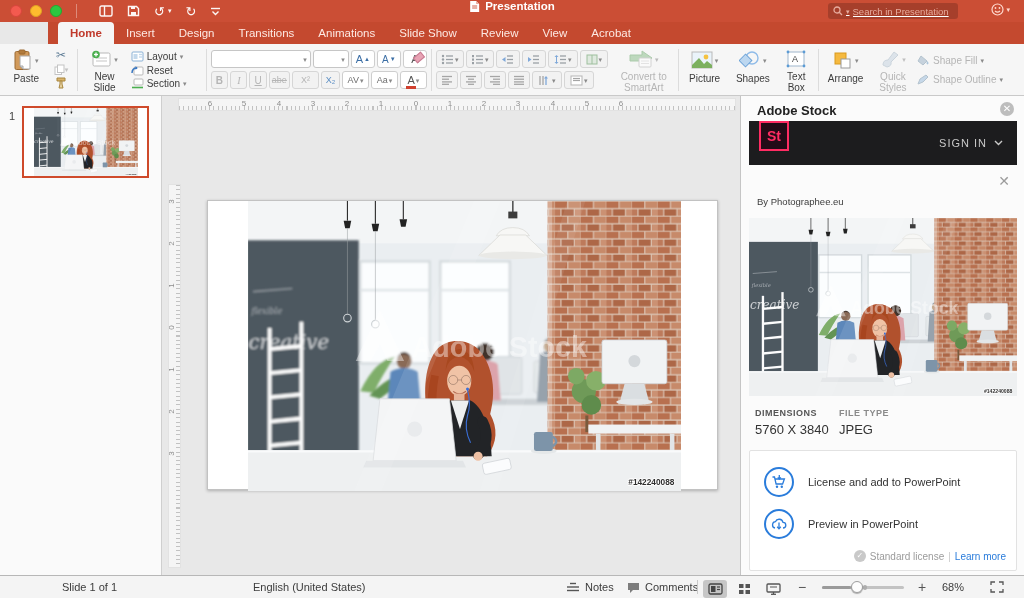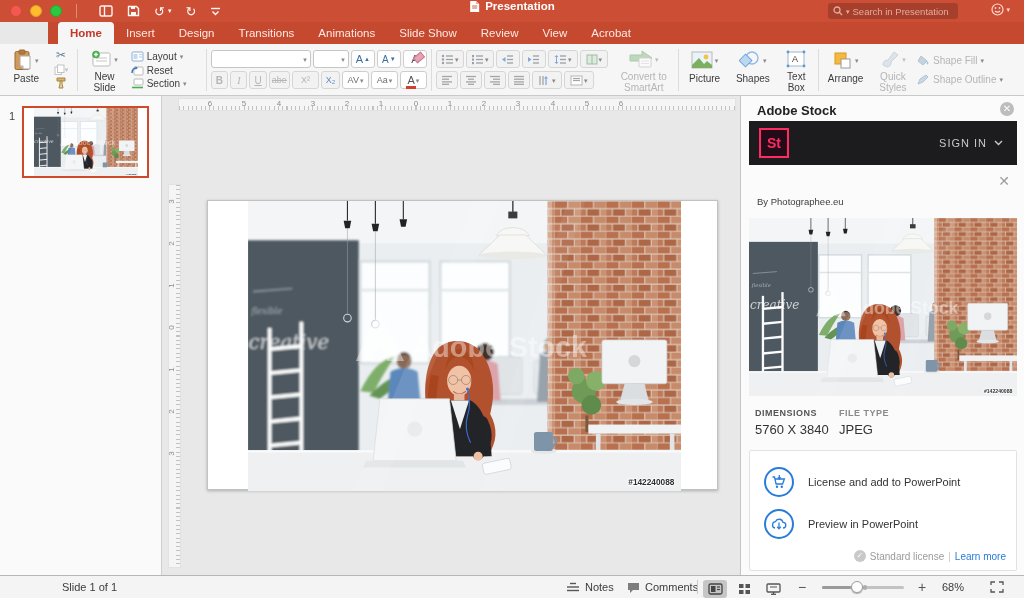--- a/index.html
+++ b/index.html
@@ -11,21 +11,21 @@
   .tabrow { position:absolute; left:0; top:22px; width:1024px; height:22px; background:#c4492f; display:flex; align-items:flex-end; padding-left:10px;margin-left:48px; }
   .tlights { display:flex; gap:8px; margin-left:10px; align-items:center; }
   .tl { width:12px; height:12px; border-radius:50%; }
   .tl.red { background:#f35a4f; border:1px solid #d8453c; }
   .tl.yel { background:#febc2e; border:1px solid #dfa123; }
   .tl.grn { background:#2bc840; border:1px solid #24a831; }
   .qat { display:flex; align-items:center; gap:14px; margin-left:22px; }
   .qat .ico { display:flex; align-items:center; color:#fff; opacity:.95; }
   .qat-sep { width:1px; height:14px; background:rgba(255,255,255,.35); margin-left:14px; }
   .wintitle { position:absolute; left:50%; top:0; transform:translateX(-50%); height:22px; display:flex; gap:5px; font-size:11.5px; font-weight:bold; color:#fff; }
-  .searchbox { position:absolute; right:66px; top:3px; width:130px; height:16px; background:rgba(0,0,0,.18); border-radius:3px; display:flex; align-items:center; padding:0 5px; gap:3px; }
+  .searchbox { position:absolute; right:66px; top:3px; width:130px; height:16px; background:rgba(0,0,0,.18); border-radius:3px; display:flex; align-items:center; padding:0 5px; gap:3px;text-decoration:underline; }
   .searchbox input { flex:1; border:none; background:transparent; outline:none; font-size:9.5px; color:#ffe3db; width:90px; }
   .searchbox input::placeholder { color:#e7ab9d; }
   .smiley { position:absolute; right:14px; top:3px; display:flex; align-items:center; gap:2px; color:#ffd9cf; }
   .tab { height:22px; display:flex; align-items:center; padding:0 12px; font-size:11.5px; color:#fde9e3; cursor:default; }
   .tab.active { background:#f6f6f6; color:#c0392b; font-weight:bold; border-radius:4px 4px 0 0; }
   .tab-share { position:absolute; right:34px; top:24px; display:flex; align-items:center; gap:4px; color:#fff; font-size:11.5px; }
   .ribbon-collapse { position:absolute; right:10px; top:27px; color:#ffd9cf; }
 
   
   .ribbon { position:absolute; left:0; top:44px; width:1024px; height:52px; background:#f6f6f6; border-bottom:1px solid #c9c9c9; display:flex; gap:3px; padding:3px 5px 2px 6px; font-size:10px; color:#3c3c3c; }
@@ -66,21 +66,21 @@
     background-size:4px 100%; background-position:100% 0; background-repeat:repeat-y; }
   .vruler span { position:absolute; left:0; transform:rotate(-90deg); font-size:8px; color:#8d8d8d; }
   .slide { position:absolute; left:45px; top:104px; width:511px; height:290px; background:#fff; border:1px solid #c2c2c2; box-shadow:0 1px 3px rgba(0,0,0,.25); }
   .slide-img { position:absolute; left:40px; top:0; width:433px; height:290px; overflow:hidden; }
   .scene-svg { display:block; width:100%; height:100%; }
 
   
   .stockpanel { position:absolute; left:740px; top:96px; width:284px; height:479px; background:#fbfbfb; border-left:1px solid #c5c5c5; }
   .sp-head { position:absolute; left:16px; top:7px; font-size:13px; font-weight:bold; color:#222; }
   .sp-close { position:absolute; right:10px; top:6px; width:14px; height:14px; border-radius:50%; background:#bdbdbd; color:#fff; font-size:10px; line-height:14px; text-align:center; }
-  .signinbar { position:absolute; left:8px; top:25px; width:268px; height:44px; background:#1c1c1e; display:flex; align-items:center; }
+  .signinbar { position:absolute; left:8px; top:25px; width:268px; height:44px; background:#1c1c1e; display:flex; }
   .stlogo { width:30px; height:30px; margin-left:10px; border:2px solid #ff2c63; background:#230b17; color:#ff2c63; font-weight:bold; font-size:14px; display:flex; align-items:center; justify-content:center; }
   .signin { margin-left:auto; margin-right:14px; color:#c9c9c9; font-size:11px; letter-spacing:1px; display:flex; align-items:center; gap:7px; }
   .imgtitle { position:absolute; left:16px; top:77px; font-size:14.5px; color:#333; }
   .imgclose { position:absolute; right:14px; top:77px; font-size:14px; color:#9b9b9b; }
   .byline { position:absolute; left:16px; top:100px; font-size:9.5px; color:#3c3c3c; }
   .preview { position:absolute; left:8px; top:122px; width:268px; height:178px; overflow:hidden; background:#ddd; }
   .metaL { position:absolute; left:14px; top:312px; }
   .metaR { position:absolute; left:98px; top:312px; }
   .metalabel { font-size:9px; font-weight:bold; letter-spacing:.5px; color:#8a8a8a; }
   .metaL .metalabel { color:#555; }
@@ -745,20 +745,23 @@
         <span style="color:#c9c9c9">|</span>
         <span class="learn">Learn more</span>
       </div>
     </div>
   </div>
 
   <div class="statusbar">
     <div class="sb" style="left:62px">
         <span>Slide 1 of 1</span>
       </div>
+    <div class="sb" style="left:253px">
+        <span>English (United States)</span>
+      </div>
     <div class="sb" style="left:566px">
       <svg width="14" height="10" viewBox="0 0 14 10">
           <line x1="4" y1="1.5" x2="10" y2="1.5" stroke="#555" stroke-width="1.4"></line>
           <line x1="1" y1="5" x2="13" y2="5" stroke="#555" stroke-width="1.4"></line>
           <line x1="1" y1="8.5" x2="13" y2="8.5" stroke="#555" stroke-width="1.4"></line>
         </svg>
       <span>Notes</span>
     </div>
     <div class="sb" style="left:627px">
       <svg width="13" height="11" viewBox="0 0 13 11">

